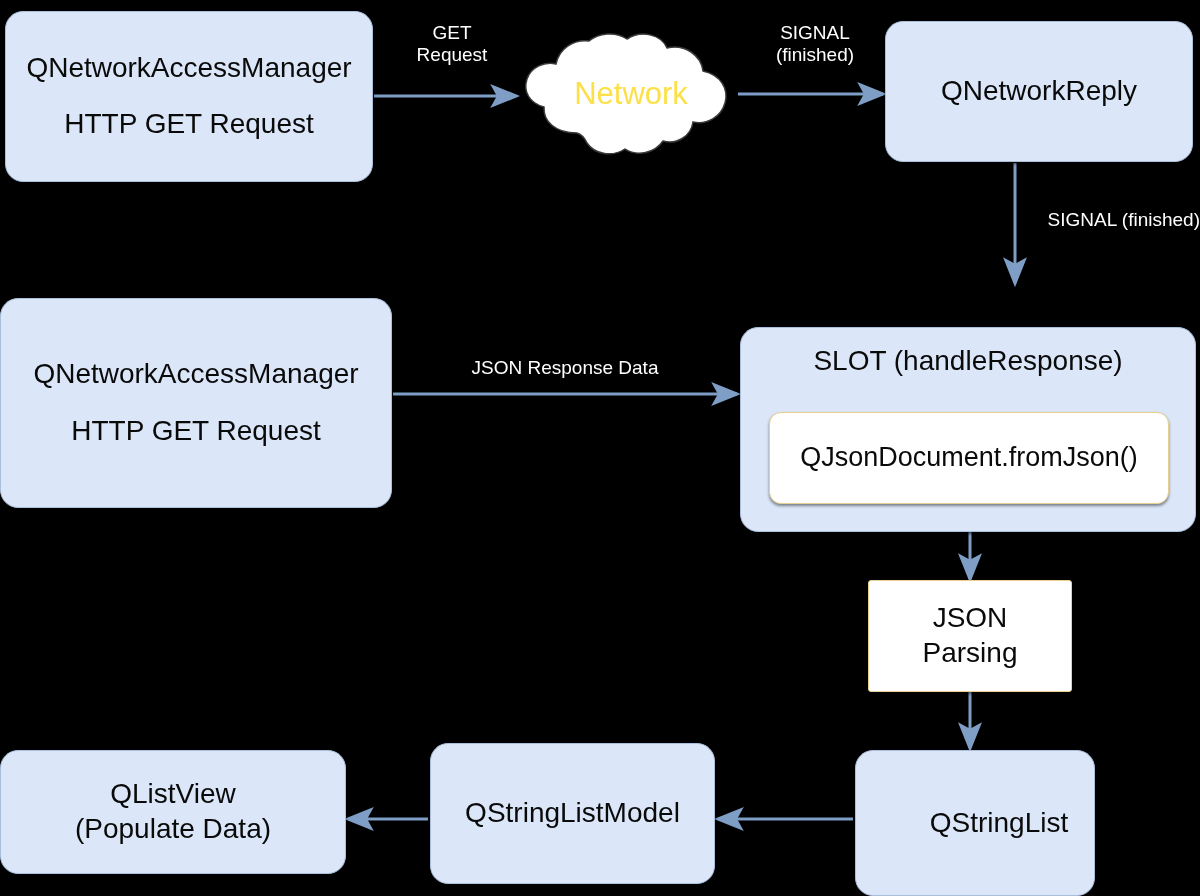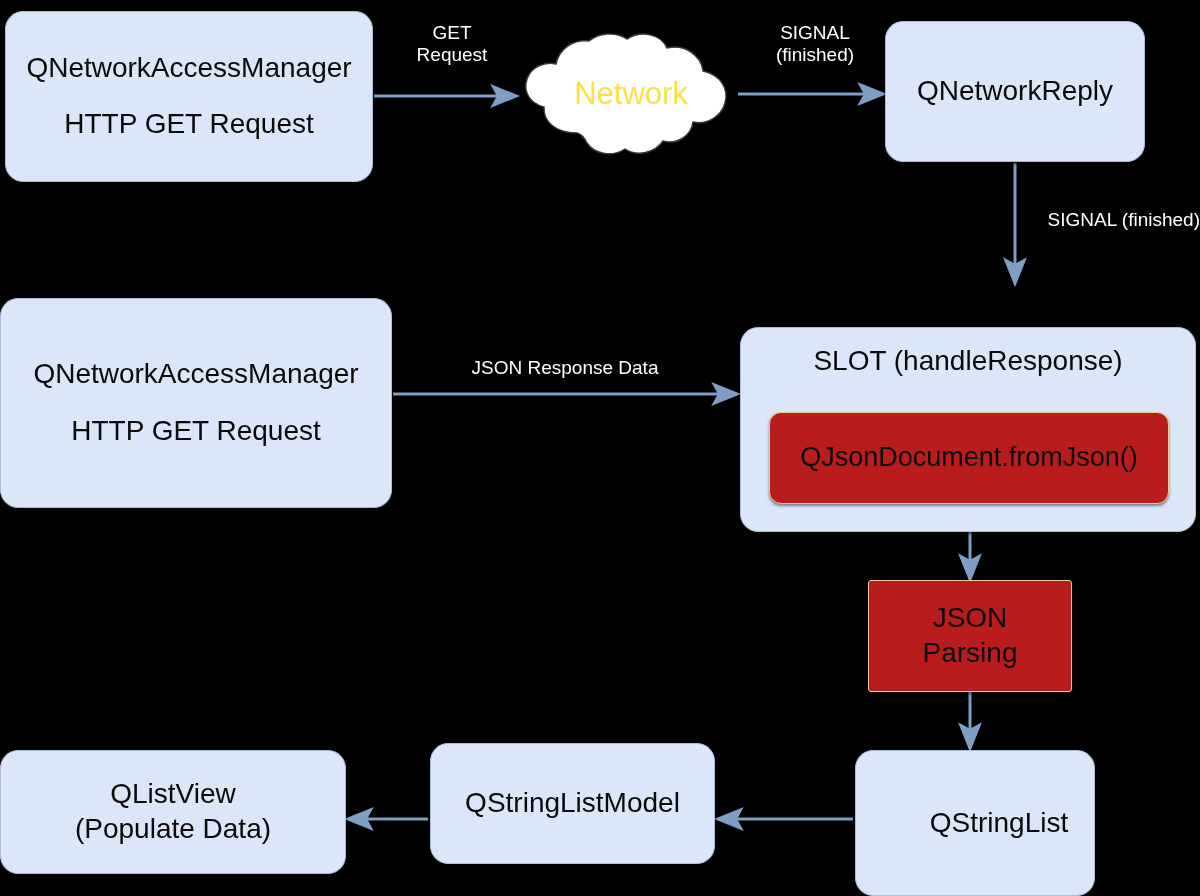--- a/index.html
+++ b/index.html
@@ -26,21 +26,21 @@
     color: #0a0a0a;
     line-height: 1.24;
     border-radius: 18px;
   }
   .node-blue {
     background: #dbe7f8;
     border: 1.5px solid #a9bedb;
     box-shadow: 0 2px 3px rgba(0,0,0,0.55);
   }
   .node-yellow {
-    background: #b91c1c;
+    background: #ffffff;
     border: 1.5px solid #e8cf8e;
     box-shadow: 0 2px 3px rgba(0,0,0,0.45);
   }
   .node-line { display: block; }
   .gap { height: 0.78em; }
 
   
   .cloud-wrap { position: absolute; }
   .cloud-wrap svg { display: block; }
   .cloud-label {
@@ -120,21 +120,21 @@
                  C206,84 192,92 178,89
                  C176,103 162,112 148,108
                  C140,120 122,124 110,116
                  C98,124 80,122 72,110
                  C69,104 66,101 62,100 Z" fill="#ffffff" stroke="#3a3a3a" stroke-width="1.5" filter="none"></path>
       </g>
     </svg>
     <div class="cloud-label" style="top:46px;">Network</div>
   </div>
 
-  <div class="node node-blue" style="left:885px; top:21px; width:260px; height:141px; font-size:28px;">
+  <div class="node node-blue" style="left:885px; top:21px; width:308px; height:141px; font-size:28px;">
     <span class="node-line">QNetworkReply</span>
   </div>
 
   <div class="node node-blue" style="left:0px; top:298px; width:392px; height:210px; font-size:28px;">
     <span class="node-line">QNetworkAccessManager</span>
     <span class="gap"></span>
     <span class="node-line">HTTP GET Request</span>
   </div>
 
   <div class="node node-blue" style="left:740px; top:285px; width:456px; height:205px; font-size:28px;
@@ -148,21 +148,21 @@
 
   <div class="node node-yellow" style="left:868px; top:580px; width:204px; height:112px; font-size:28px; border-radius:3px;text-align:right;">
     <span class="node-line">JSON</span>
     <span class="node-line">Parsing</span>
   </div>
 
   <div class="node node-blue" style="left:855px; top:750px; width:240px; height:146px; font-size:28px;padding-left:48px;">
     <span class="node-line">QStringList</span>
   </div>
 
-  <div class="node node-blue" style="left:430px; top:743px; width:285px; height:121px; font-size:28px;">
+  <div class="node node-blue" style="left:430px; top:743px; width:285px; height:141px; font-size:28px;">
     <span class="node-line">QStringListModel</span>
   </div>
 
   <div class="node node-blue" style="left:0px; top:750px; width:346px; height:124px; font-size:28px;">
     <span class="node-line">QListView</span>
     <span class="node-line">(Populate Data)</span>
   </div>
 
   <div class="edge-label" style="left:392px; top:22px; width:120px;"><span>GET</span><br><span>Request</span></div>
 

